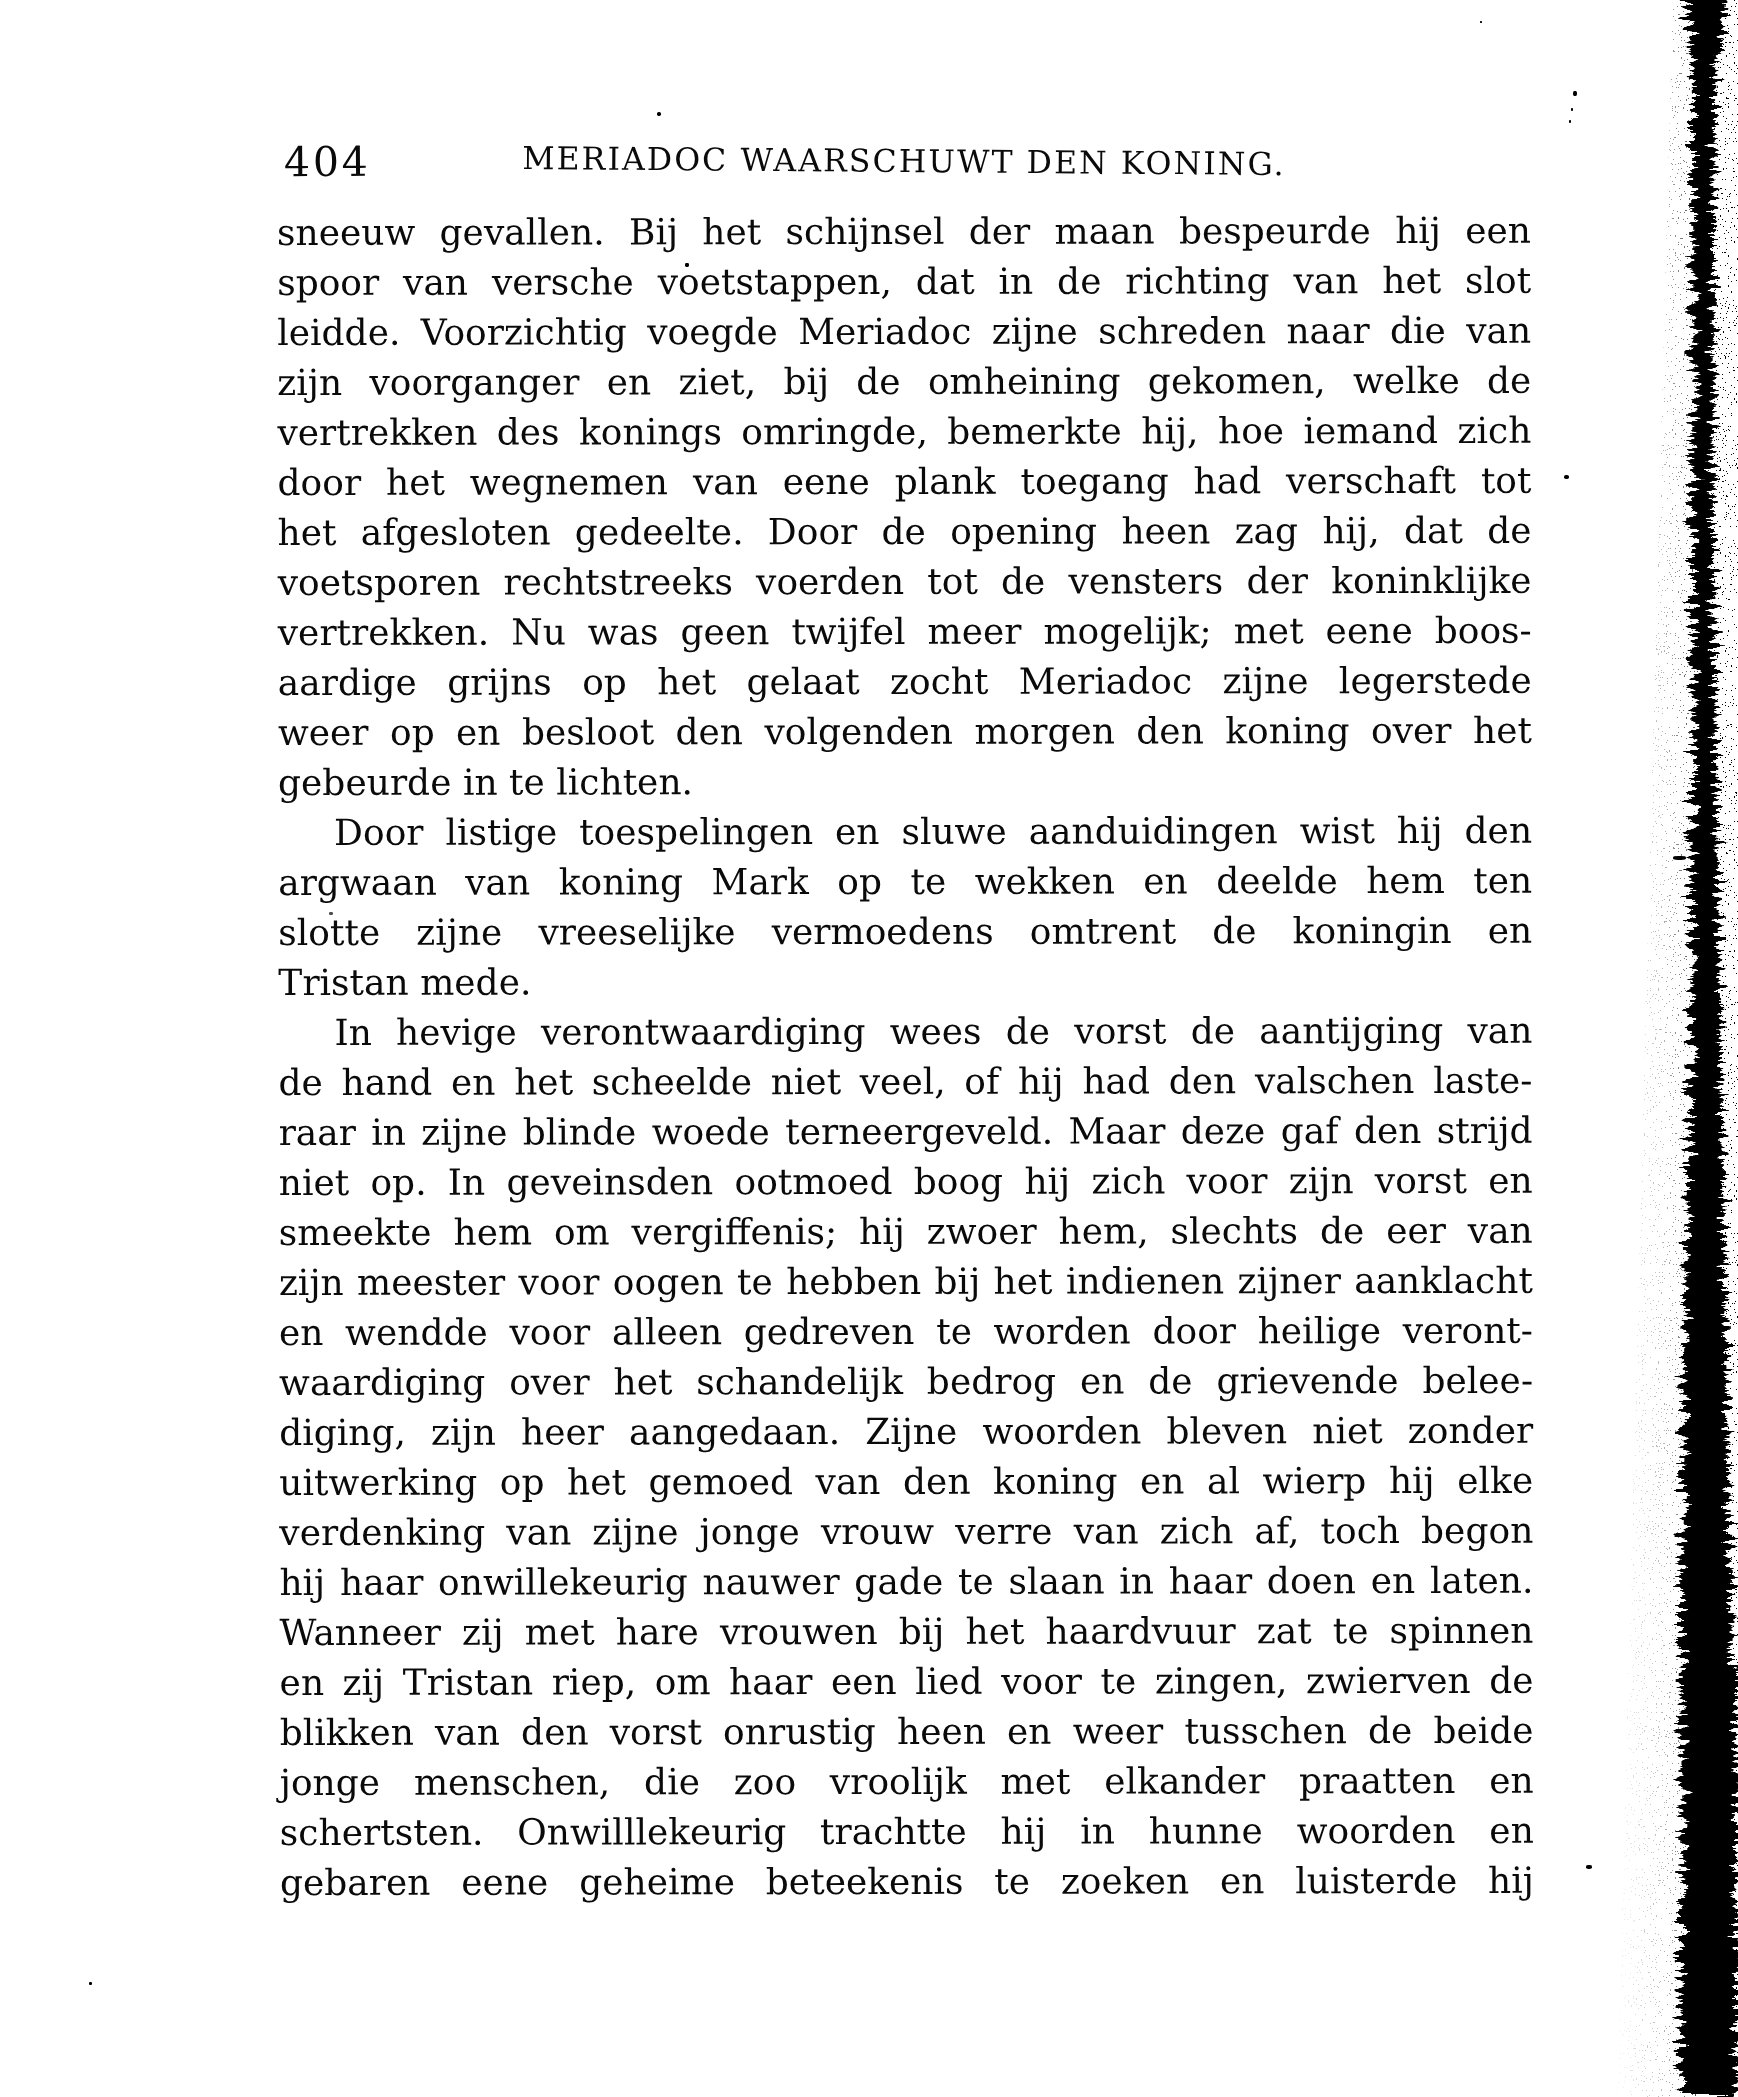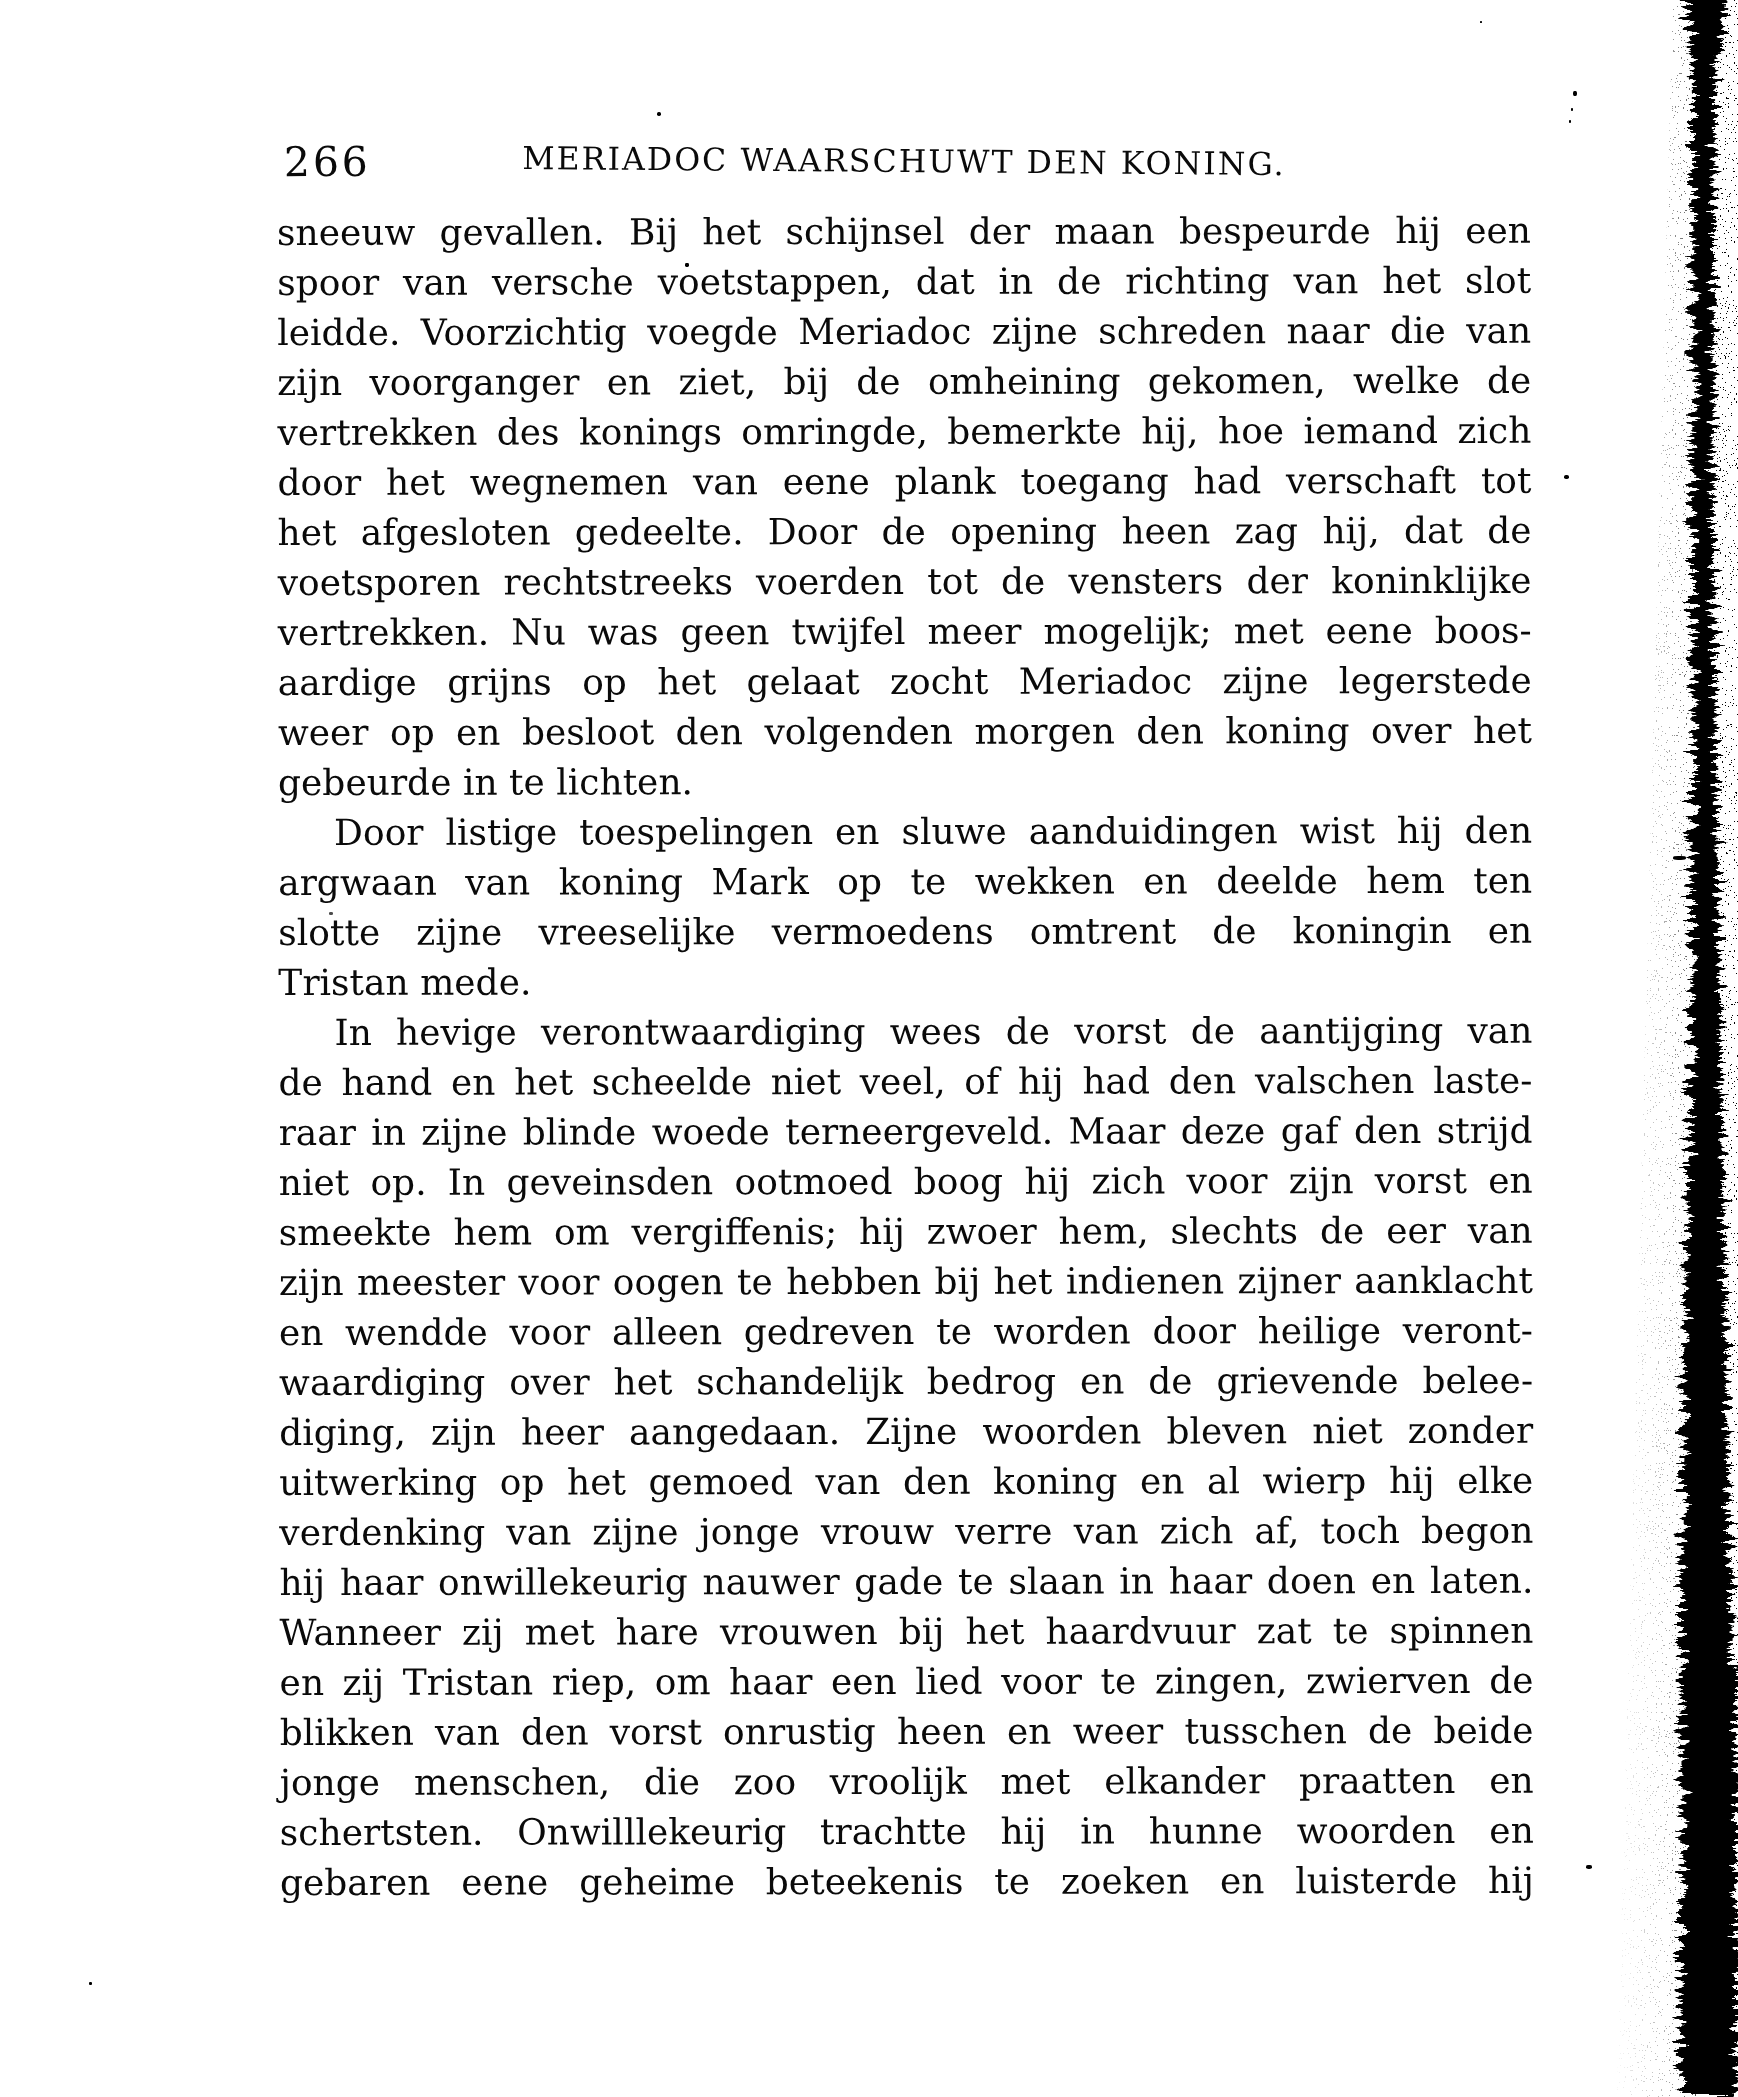--- a/index.html
+++ b/index.html
@@ -71,21 +71,21 @@
   .speck {
     position: absolute;
     background: #000;
     border-radius: 40%;
   }
 </style>
 </head>
 <body>
 
 <div class="header">
-  <span class="page-number">266</span>
+  <span class="page-number">404</span>
   <span class="running-title">MERIADOC WAARSCHUWT DEN KONING.</span>
 </div>
 
 <div class="body-text">
     <div class="line">sneeuw gevallen. Bij het schijnsel der maan bespeurde hij een</div>
     <div class="line">spoor van versche voetstappen, dat in de richting van het slot</div>
     <div class="line">leidde. Voorzichtig voegde Meriadoc zijne schreden naar die van</div>
     <div class="line">zijn voorganger en ziet, bij de omheining gekomen, welke de</div>
     <div class="line">vertrekken des konings omringde, bemerkte hij, hoe iemand zich</div>
     <div class="line">door het wegnemen van eene plank toegang had verschaft tot</div>

